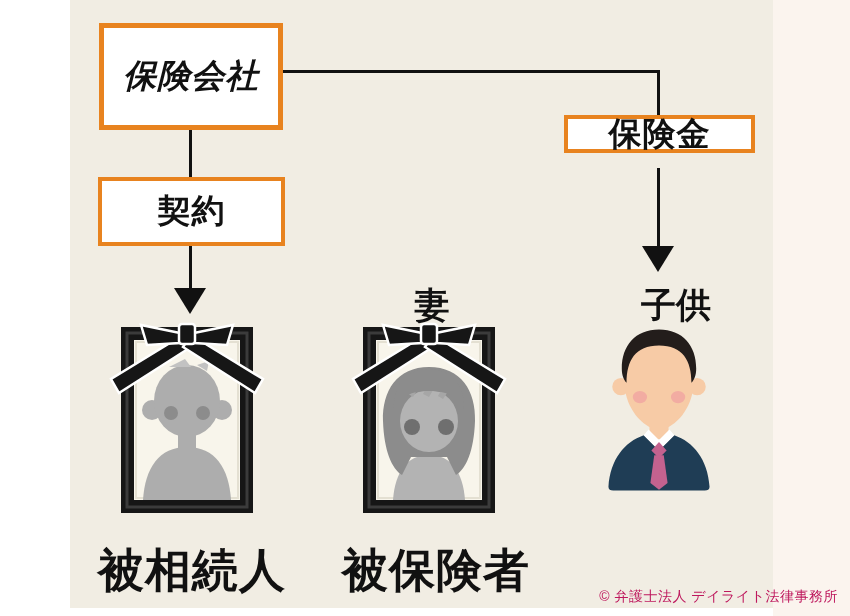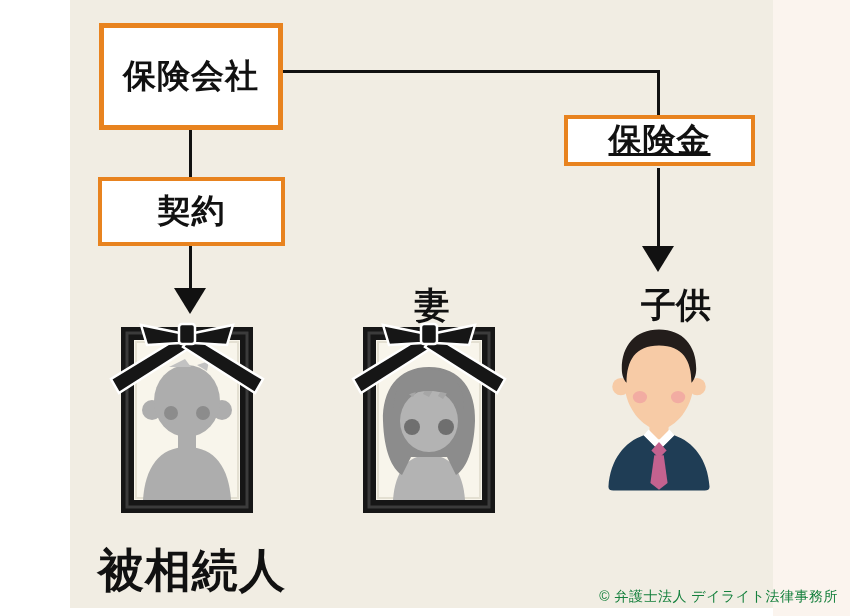--- a/index.html
+++ b/index.html
@@ -8,23 +8,23 @@
     font-family:"Liberation Sans","DejaVu Sans",sans-serif;
     overflow:hidden;color:#111;
   }
   .right-strip{position:absolute;left:773px;top:0;width:77px;height:616px;background:#fbf4ee;}
   .panel{position:absolute;left:70px;top:0;width:703px;height:608px;background:#f1ede3;}
   .node{
     position:absolute;background:#ffffff;border:5px solid #e8831f;
     display:flex;align-items:center;justify-content:center;
     font-weight:bold;color:#111;box-sizing:border-box;letter-spacing:1px;
   }
-  .node-big{left:99px;top:23px;width:184px;height:107px;font-size:33px;}
+  .node-big{left:99px;top:23px;width:184px;height:107px;font-size:33px;font-style:italic;}
   .node-contract{left:98px;top:177px;width:187px;height:69px;border-width:4px;font-size:33px;}
-  .node-benefit{left:564px;top:115px;width:191px;height:51px;border-width:4px;font-size:33px;text-decoration:underline;}
+  .node-benefit{left:564px;top:115px;width:191px;height:38px;border-width:4px;font-size:33px;}
   .line{position:absolute;background:#111;}
   .h-line{left:283px;top:70px;width:376px;height:3px;}
   .v-right-a{left:657px;top:70px;width:3px;height:47px;}
   .v-right-b{left:657px;top:168px;width:3px;height:80px;}
   .v-left-a{left:189px;top:130px;width:3px;height:47px;}
   .v-left-b{left:189px;top:228px;width:3px;height:61px;}
   .arrow-down{
     position:absolute;width:0;height:0;
     border-left:16px solid transparent;border-right:16px solid transparent;
     border-top:26px solid #111;
@@ -38,21 +38,21 @@
   .lbl-bottom{top:550px;width:220px;font-size:46px;line-height:40px;letter-spacing:1px;}
   .lbl-decedent{left:82px;}
   .lbl-insured{left:326px;}
   .lbl-beneficiary{left:543px;}
   .portrait{position:absolute;width:160px;height:200px;}
   .portrait-1{left:107px;top:317px;}
   .portrait-2{left:349px;top:317px;}
   .person{position:absolute;left:597px;top:325px;width:124px;height:170px;}
   .copyright{
     position:absolute;left:540px;top:588px;width:298px;text-align:right;
-    font-size:14px;color:#15803d;letter-spacing:0.5px;
+    font-size:14px;color:#be185d;letter-spacing:0.5px;
   }
 </style>
 </head>
 <body>
 
 <div class="stage">
 
   <div class="right-strip"></div>
   <div class="panel"></div>
 
@@ -138,16 +138,17 @@
       <ellipse cx="85" cy="74" rx="7.5" ry="6.5" fill="#f2aca2"></ellipse>
       <path d="M65,3 C90,3 104,20 104,44 C104,51 102,56 99,59 C99,36 90,20 65,20 C40,20 31,36 31,59 C28,56 26,51 26,44 C26,20 40,3 65,3 Z" fill="#231d1b"></path>
       <path d="M12,168 C14,139 29,121 49,114 L65,130 L81,114 C101,121 116,139 118,168 C118,171 116,172 113,172 L17,172 C14,172 12,171 12,168 Z" fill="#1f3d55"></path>
       <polygon points="49,114 65,130 81,114 76,108 65,119 54,108" fill="#ffffff"></polygon>
       <polygon points="65,121 73,130 65,138 57,130" fill="#c4628f"></polygon>
       <polygon points="60,135 70,135 74,164 65,171 56,164" fill="#c4628f"></polygon>
     </g>
   </svg>
 
   <div class="lbl lbl-bottom lbl-decedent">被相続人</div>
+  <div class="lbl lbl-bottom lbl-insured">被保険者</div>
 
   <div class="copyright">© 弁護士法人 デイライト法律事務所</div>
 
 </div>
 
 </body></html>

